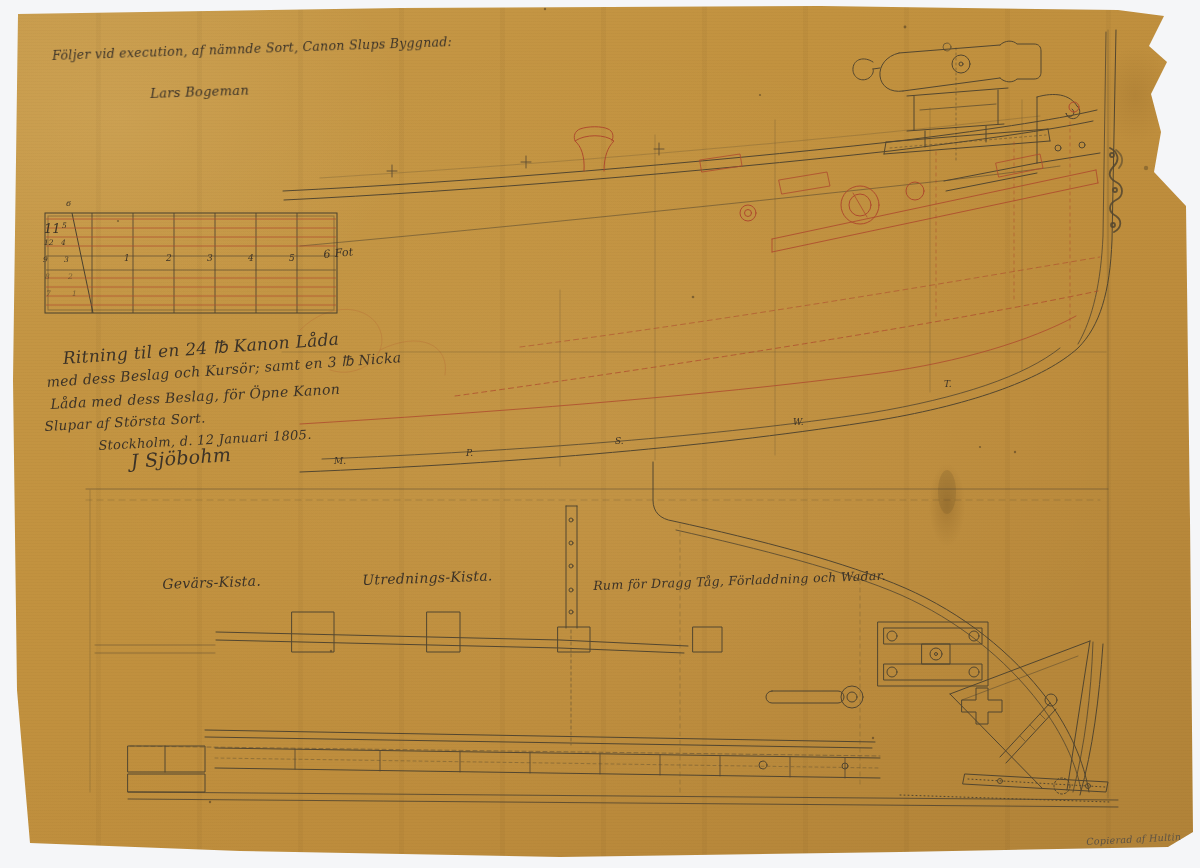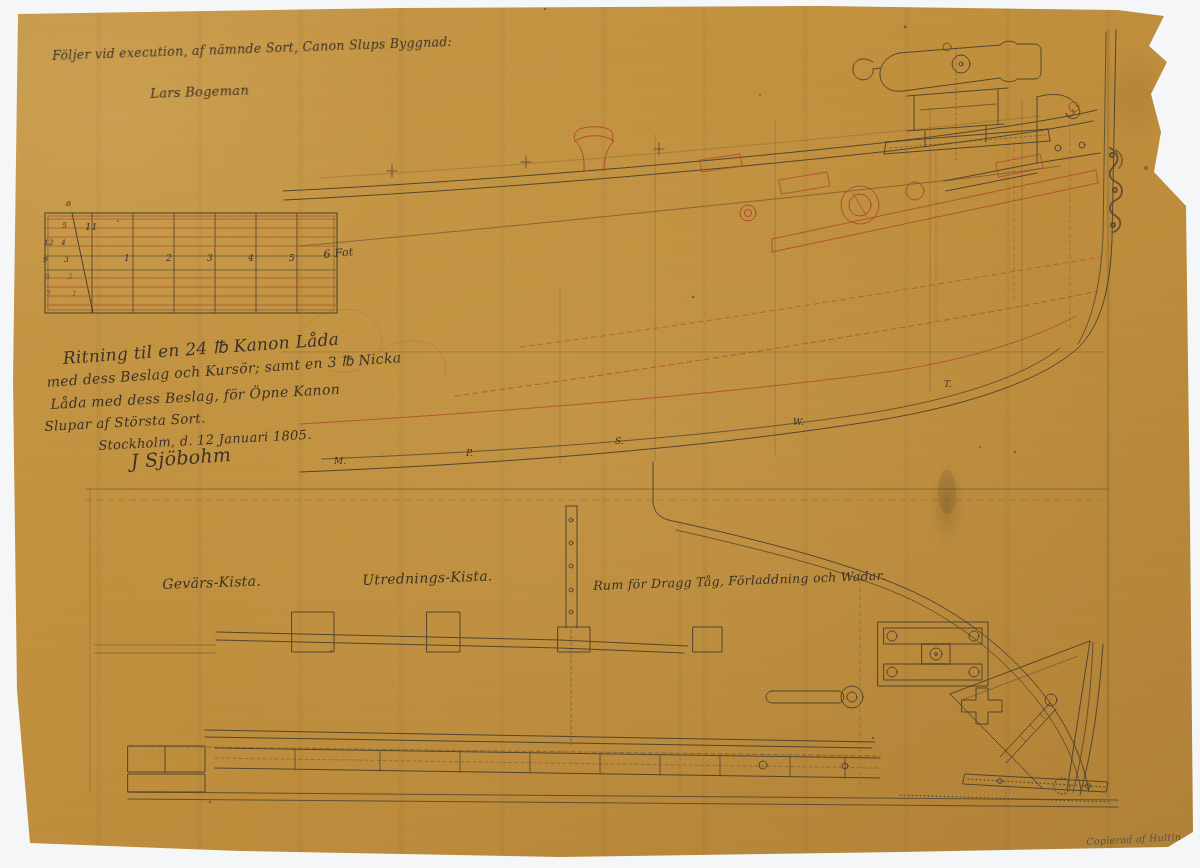--- a/index.html
+++ b/index.html
@@ -223,21 +223,21 @@
   <div class="tick" style="left:166px;top:253px;">2</div>
   <div class="tick" style="left:207px;top:253px;">3</div>
   <div class="tick" style="left:248px;top:253px;">4</div>
   <div class="tick" style="left:289px;top:253px;">5</div>
   <div class="tick" style="left:66px;top:199px;font-size:8px;">6</div>
   <div class="tick" style="left:62px;top:221px;font-size:7.5px;">5</div>
   <div class="tick" style="left:61px;top:238px;font-size:7.5px;">4</div>
   <div class="tick" style="left:64px;top:255px;font-size:7.5px;">3</div>
   <div class="tick faint" style="left:68px;top:272px;font-size:7.5px;">2</div>
   <div class="tick faint" style="left:72px;top:289px;font-size:7.5px;">1</div>
-  <div class="tick" style="left:44px;top:221px;font-size:10px;padding-left:41px;">11</div>
+  <div class="tick" style="left:44px;top:221px;font-size:13px;">11</div>
   <div class="tick" style="left:44px;top:238px;font-size:7.5px;">12</div>
   <div class="tick" style="left:43px;top:255px;font-size:7.5px;">9</div>
   <div class="tick faint" style="left:45px;top:272px;font-size:7.5px;">8</div>
   <div class="tick faint" style="left:46px;top:289px;font-size:7.5px;">7</div>
 
   <div class="tick" style="left:334px;top:456px;">M.</div>
   <div class="tick" style="left:466px;top:448px;">P.</div>
   <div class="tick" style="left:615px;top:436px;">S.</div>
   <div class="tick" style="left:793px;top:417px;">W.</div>
   <div class="tick" style="left:944px;top:379px;">T.</div>

